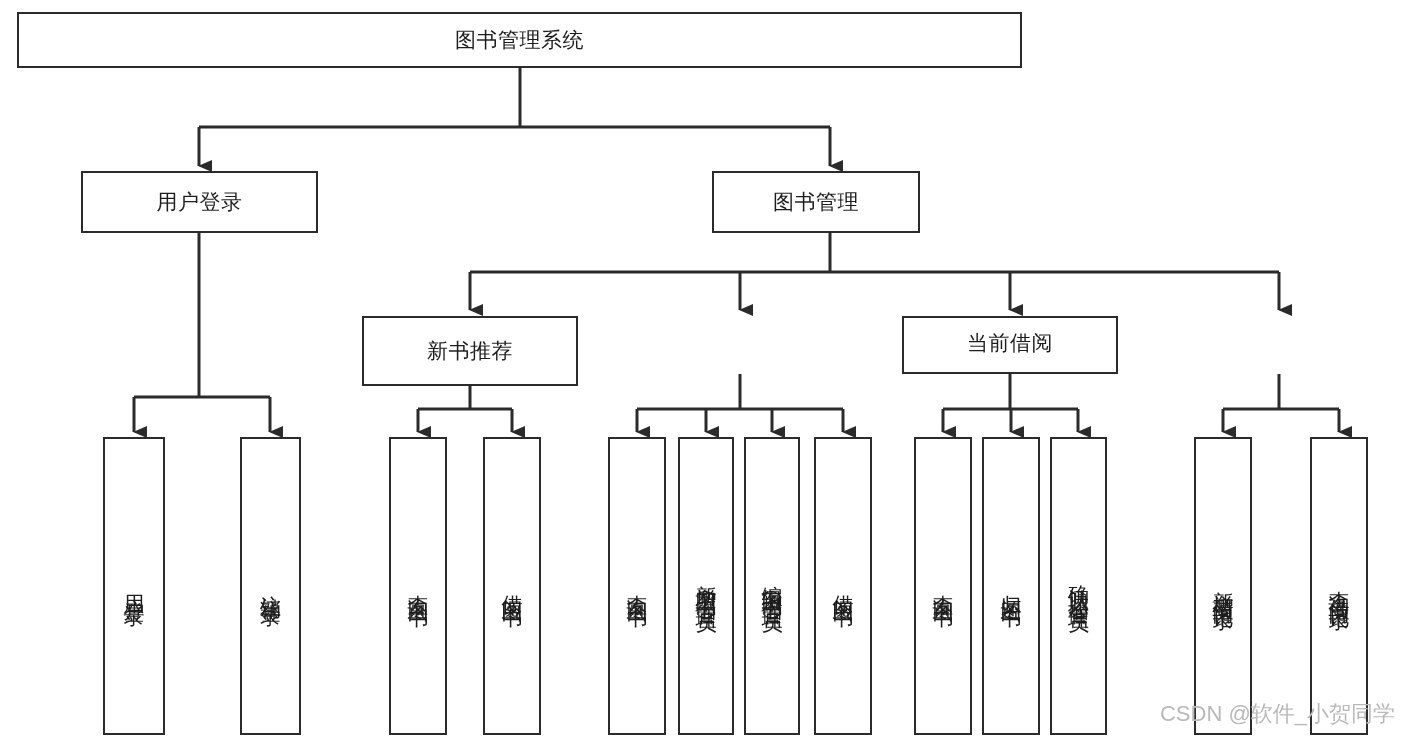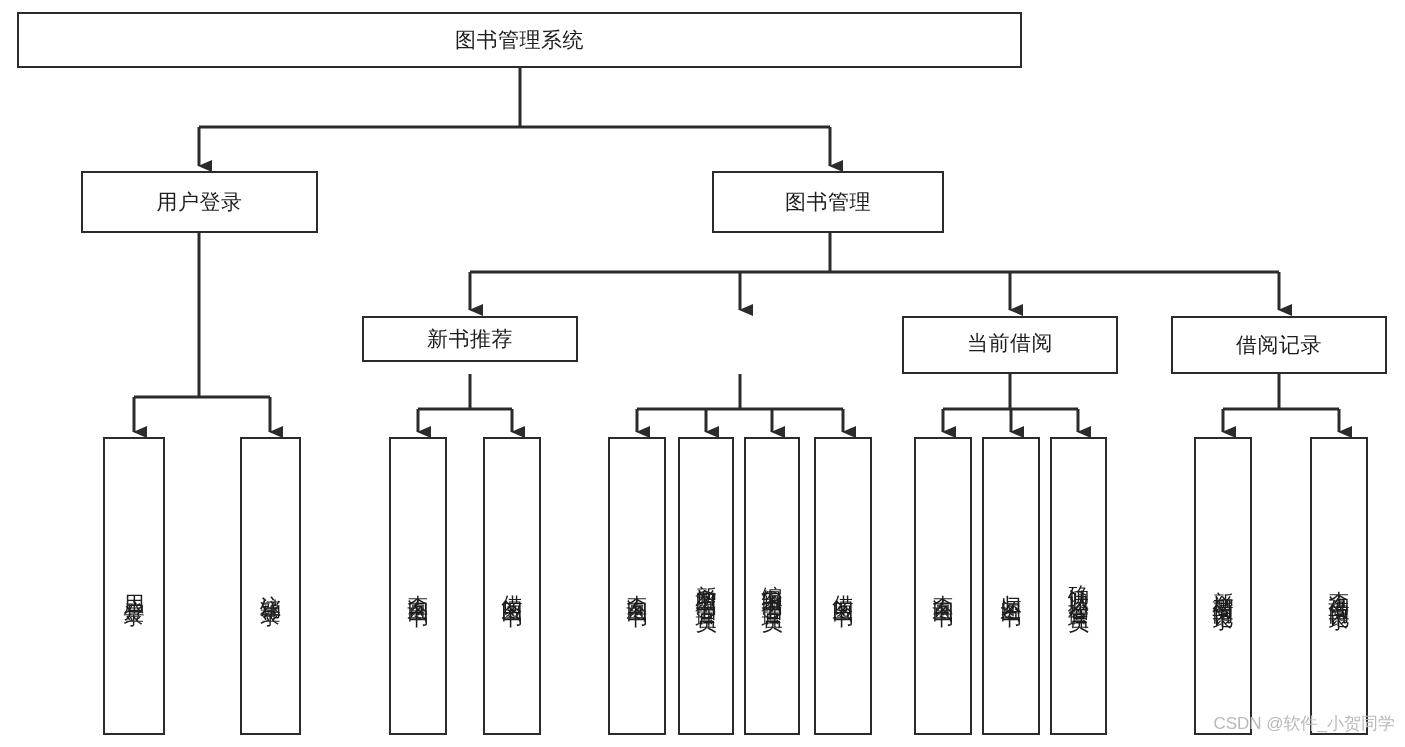--- a/index.html
+++ b/index.html
@@ -50,22 +50,22 @@
     writing-mode: vertical-rl;
     text-orientation: upright;
     letter-spacing: 4px;
     line-height: 1.05;
     white-space: nowrap;
     text-align: center;
   }
   #watermark {
     position: absolute;
     right: 10px;
-    bottom: 12px;
-    font-size: 17px;
+    bottom: 18px;
+    font-size: 22px;
     color: #b9b9b9;
     white-space: nowrap;
     pointer-events: none;
     margin-top: 11px;
   }
 </style>
 </head>
 <body>
 
 <div id="canvas">
@@ -120,32 +120,29 @@
     </g>
   </svg>
 
   <div class="node horiz" style="left:17px; top:12px; width:1005px; height:56px;">
     <span class="label">图书管理系统</span>
   </div>
 
   <div class="node horiz" style="left:81px; top:171px; width:237px; height:62px;">
     <span class="label">用户登录</span>
   </div>
-  <div class="node horiz" style="left:712px; top:171px; width:232px; height:62px;">
+  <div class="node horiz" style="left:712px; top:171px; width:208px; height:62px;">
     <span class="label">图书管理</span>
   </div>
 
-  <div class="node horiz" style="left:362px; top:316px; width:216px; height:46px;">
+  <div class="node horiz" style="left:362px; top:316px; width:216px; height:70px;">
     <span class="label">新书推荐</span>
   </div>
   <div class="node horiz" style="left:902px; top:316px; width:216px; height:58px;font-family:Liberation Mono, monospace;">
     <span class="label">当前借阅</span>
-  </div>
-  <div class="node horiz" style="left:1171px; top:316px; width:216px; height:58px;">
-    <span class="label">借阅记录</span>
   </div>
 
   <div class="node vert" style="left:103px; top:437px; width:62px; height:298px;">
     <span class="label">用户登录</span>
   </div>
   <div class="node vert" style="left:240px; top:437px; width:61px; height:298px;">
     <span class="label">注销登录</span>
   </div>
 
   <div class="node vert" style="left:389px; top:437px; width:58px; height:298px;">

